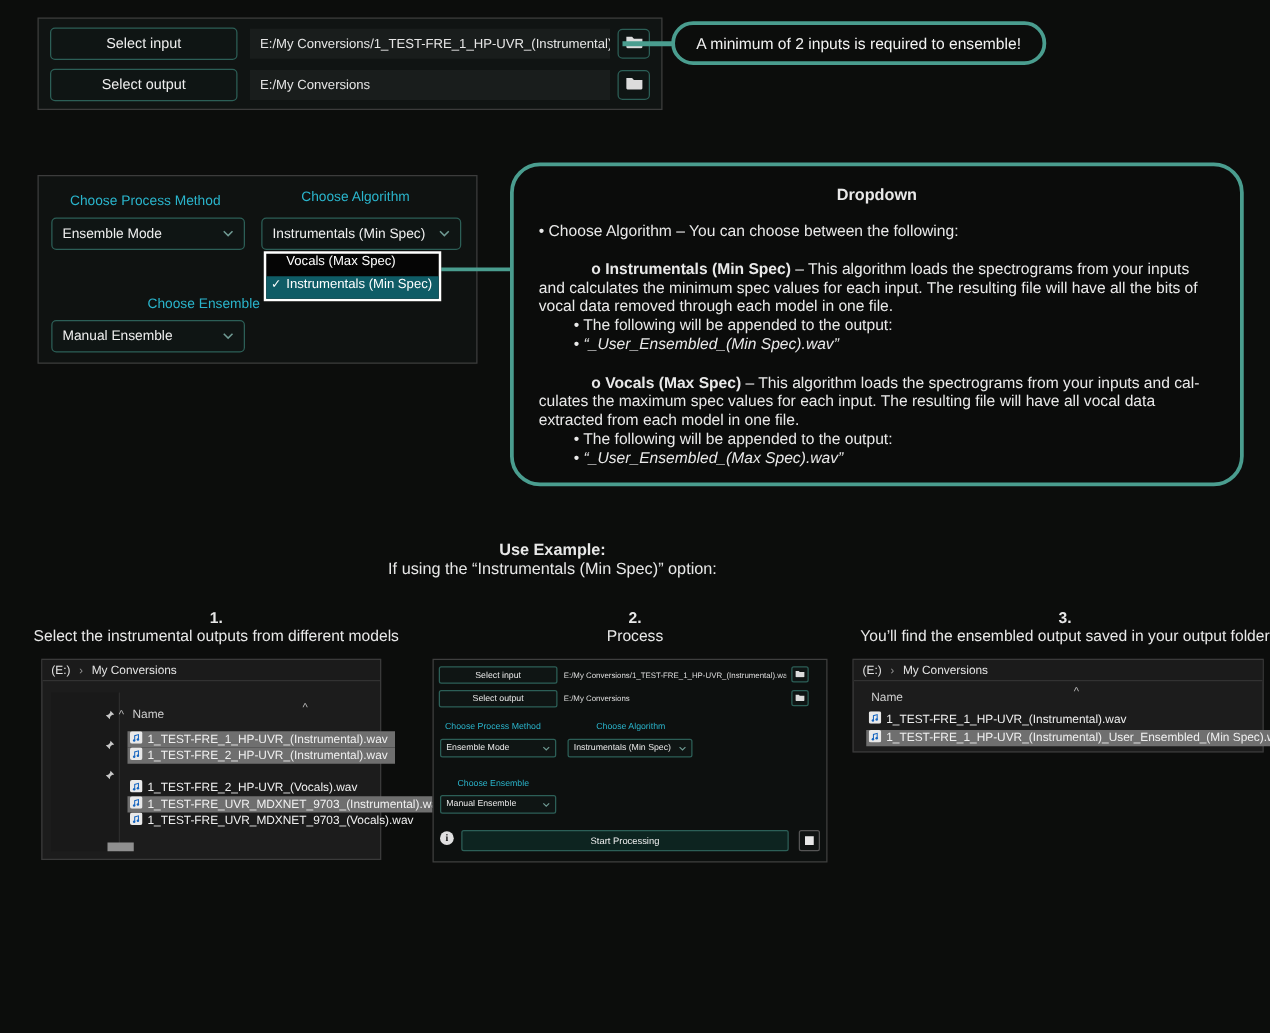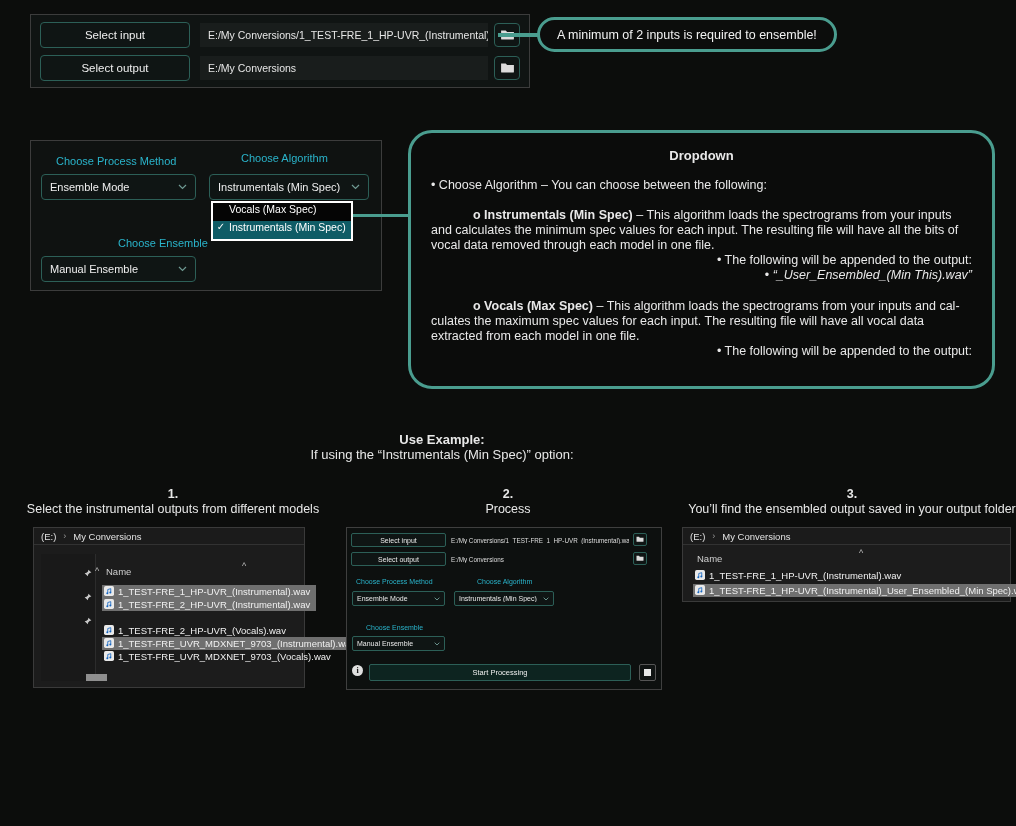--- a/index.html
+++ b/index.html
@@ -59,21 +59,21 @@
   .conn2 { position:absolute; left:352px; top:214px; width:57px; height:3px; background:#4a9d8f; z-index:2; }
   
   .info-box {
     position:absolute; left:408px; top:130px; width:587px; height:259px;
     border:3px solid #4a9d8f; border-radius:24px; background:#0b0c0b;
     padding:15px 20px 0 20px; font-size:12.5px; line-height:15px; color:#e9e9e9;
   }
   .info-title { text-align:center; font-weight:bold; font-size:13px; margin-bottom:15px; }
   .info-intro { margin-bottom:15px; }
   .info-para { text-indent:42px; }
-  .info-bullet { padding-left:28px;text-align:right; }
+  .info-bullet { padding-left:28px; }
   .info-bullet.it i { font-style:italic; }
   .gap16 { height:16px; }
   
   .use-example { position:absolute; left:0; top:432px; width:884px; text-align:center; font-size:13px; }
   .use-example .t { font-weight:bold; }
   .step-head { position:absolute; top:487px; text-align:center; font-size:12.5px; line-height:15px; }
   .step-head .num { font-weight:bold; }
   
   .explorer {
     position:absolute; background:#1c1c1c; border:1px solid #3a3a3a;
@@ -197,27 +197,29 @@
 
   <div class="conn2"></div>
 
   <div class="info-box">
     <div class="info-title">Dropdown</div>
     <div class="info-intro">• Choose Algorithm – You can choose between the following:</div>
     <div class="info-para">
       <b>o Instrumentals (Min Spec)</b><span> – This algorithm loads the spectrograms from your inputs and calculates the minimum spec values for each input. The resulting file will have all the bits of vocal data removed through each model in one file.</span>
     </div>
     <div class="info-bullet">• The following will be appended to the output:</div>
-    <div class="info-bullet it"><span>• </span><i>“_User_Ensembled_(Min This).wav”</i>
+    <div class="info-bullet it"><span>• </span><i>“_User_Ensembled_(Min Spec).wav”</i>
     </div>
     <div class="gap16"></div>
     <div class="info-para">
       <b>o Vocals (Max Spec)</b><span> – This algorithm loads the spectrograms from your inputs and cal-culates  the maximum spec values for each input. The resulting file will have all vocal data extracted from each model in one file.</span>
     </div>
     <div class="info-bullet">• The following will be appended to the output:</div>
+    <div class="info-bullet it"><span>• </span><i>“_User_Ensembled_(Max Spec).wav”</i>
+    </div>
   </div>
 
   <div class="use-example">
     <div class="t">Use Example:</div>
     <div>If using the “Instrumentals (Min Spec)” option:</div>
   </div>
 
   <div class="step-head" style="left:8px; width:330px;">
     <div class="num">1.</div>
     <div>Select the instrumental outputs from different models</div>

